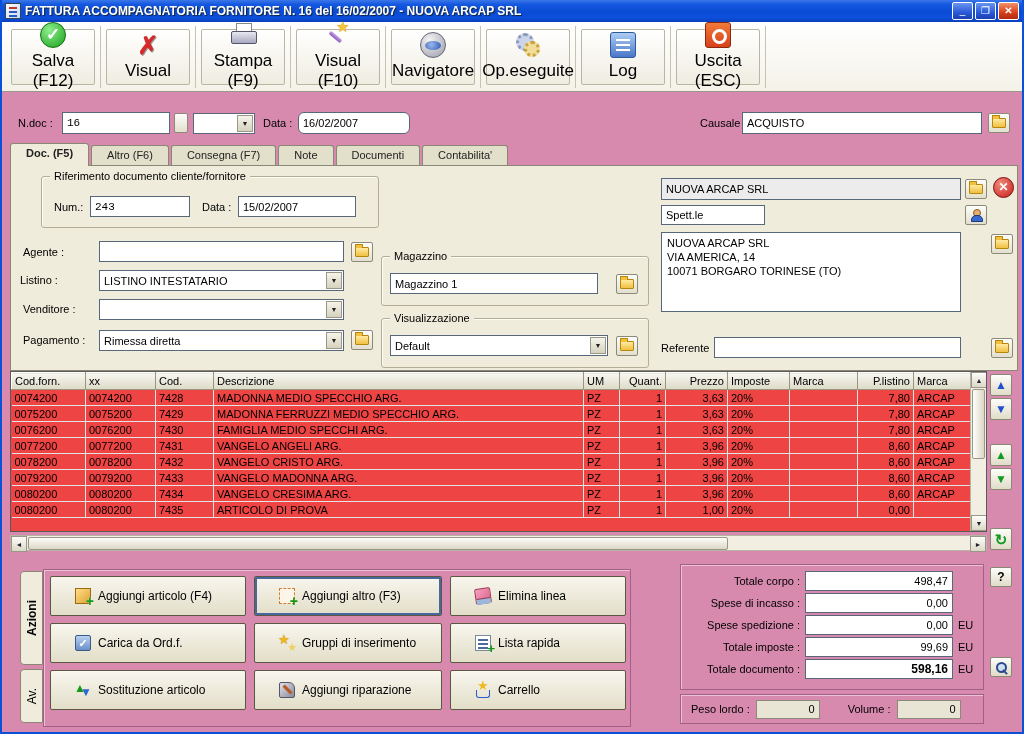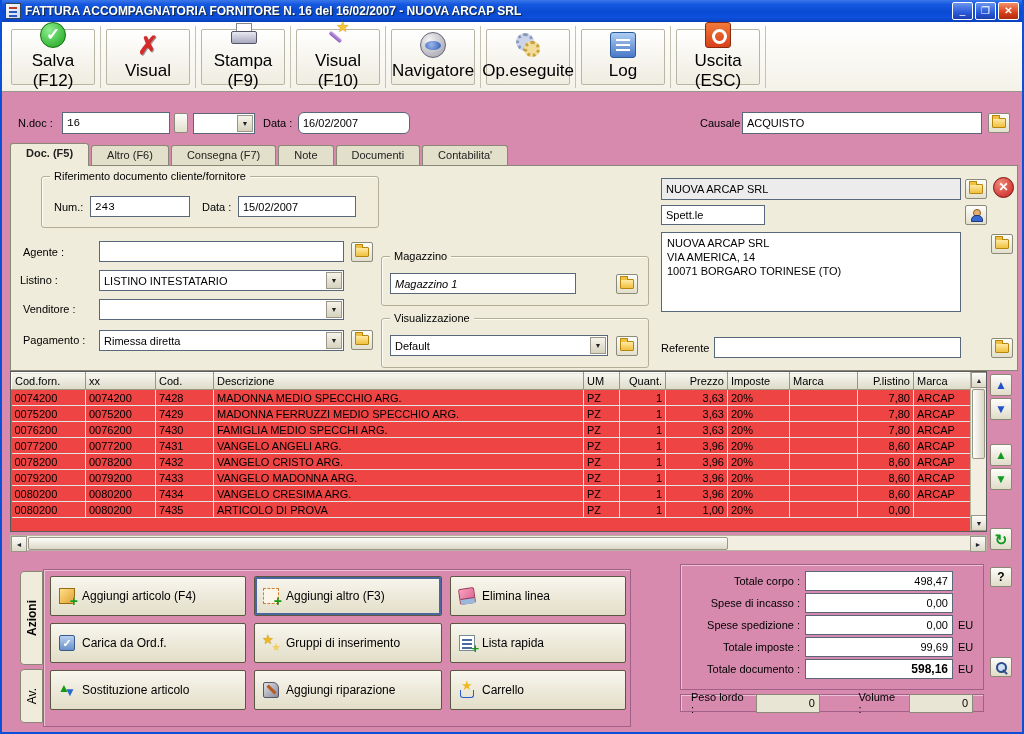--- a/index.html
+++ b/index.html
@@ -99,21 +99,21 @@
   .sb-refresh{color:#139a22;font-size:15px;}
 
   
   .vtab{position:absolute;left:18px;width:23px;background:#efecdb;border:1px solid #8a8875;border-radius:4px 0 0 4px;
     display:flex;align-items:center;justify-content:center;cursor:pointer;}
   .vtab span{writing-mode:vertical-rl;transform:rotate(180deg);font-size:12px;font-weight:bold;}
   .vtab.av span{font-weight:normal;}
   .frame{position:absolute;border:1px solid #a06088;box-shadow:1px 1px 0 #eec2d6 inset;}
   .actions-grid{position:absolute;inset:6px;display:grid;grid-template-columns:196px 188px 176px;grid-auto-rows:40px;gap:7px 8px;align-items:start;}
   .act-btn{height:40px;width:100%;background:linear-gradient(#f8f6ee,#e2dec8);border:1px solid #5a5840;border-radius:2px;
-    display:flex;align-items:center;gap:7px;padding:0 8px;font-size:12px;cursor:pointer;text-align:right;}
+    display:flex;align-items:center;gap:7px;padding:0 24px;font-size:12px;cursor:pointer;text-align:right;}
   .act-btn.focused{box-shadow:0 0 0 2px #4a66a0 inset;}
   .ai{width:16px;height:16px;position:relative;flex:0 0 auto;}
   .ai-box-plus{background:linear-gradient(135deg,#ffe08a,#e0a030);border:1px solid #9a6a10;}
   .ai-box-plus::after{content:"+";position:absolute;right:-4px;bottom:-6px;color:#149914;font-weight:bold;font-size:14px;text-shadow:0 0 1px #fff;}
   .ai-box-dashed{border:1px dashed #d08030;background:#fdf6e8;}
   .ai-box-dashed::after{content:"+";position:absolute;right:-4px;bottom:-6px;color:#149914;font-weight:bold;font-size:14px;}
   .ai-eraser{background:linear-gradient(135deg,#f8a0c0,#d8608a);border:1px solid #a03050;transform:rotate(-8deg);border-radius:2px;}
   .ai-eraser::after{content:"";position:absolute;left:0;top:9px;right:0;height:5px;background:#9ab8dc;border-top:1px solid #a03050;}
   .ai-clipboard-check{background:linear-gradient(#b8d0f0,#6a90c8);border:1px solid #3a5a8a;border-radius:2px;}
   .ai-clipboard-check::after{content:"✓";position:absolute;inset:0;text-align:center;line-height:15px;color:#fff;font-weight:bold;font-size:11px;}
@@ -261,21 +261,21 @@
     <div class="combo" style="left:88px;top:164px;width:245px;">
         <span>Rimessa diretta</span>
         <span class="arrow">▼</span>
       </div>
     <span class="btn-sm" style="left:340px;top:164px;">
         <span class="ico-folder"></span>
       </span>
 
     <div class="groupbox" style="left:370px;top:90px;width:268px;height:50px;">
       <span class="gb-title">Magazzino</span>
-      <input class="tbx" style="left: 8px; top: 16px; width: 186px; height: 21px; font-style: italic;" readonly="" value="Magazzino 1">
+      <input class="tbx" style="left: 8px; top: 16px; width: 208px; height: 21px;" readonly="" value="Magazzino 1">
       <span class="btn-sm" style="left:234px;top:17px;">
           <span class="ico-folder"></span>
         </span>
     </div>
 
     <div class="groupbox" style="left:370px;top:152px;width:268px;height:50px;">
       <span class="gb-title">Visualizzazione</span>
       <div class="combo" style="left:8px;top:16px;width:218px;">
           <span>Default</span>
           <span class="arrow">▼</span>
@@ -551,21 +551,21 @@
           <input class="tot-input" readonly="" value="598,16" style="">
           <span class="tot-unit">EU</span>
         </div>
       </div>
   </div>
   <span class="sq-btn" style="left:988px;top:567px;">?</span>
   <span class="sq-btn" style="left:988px;top:657px;">
       <span class="ico-mag"></span>
     </span>
 
-  <div class="frame peso-group" style="left:678px;top:694px;width:304px;height:18px;gap:12px;">
+  <div class="frame peso-group" style="left:678px;top:694px;width:304px;height:30px;">
     <span>Peso lordo :</span>
     <input class="peso-input" readonly="" value="0" style="">
     <span style="width:16px;"></span>
     <span>Volume :</span>
     <input class="peso-input" readonly="" value="0" style="">
   </div>
 
 </div>
 
 </body></html>

